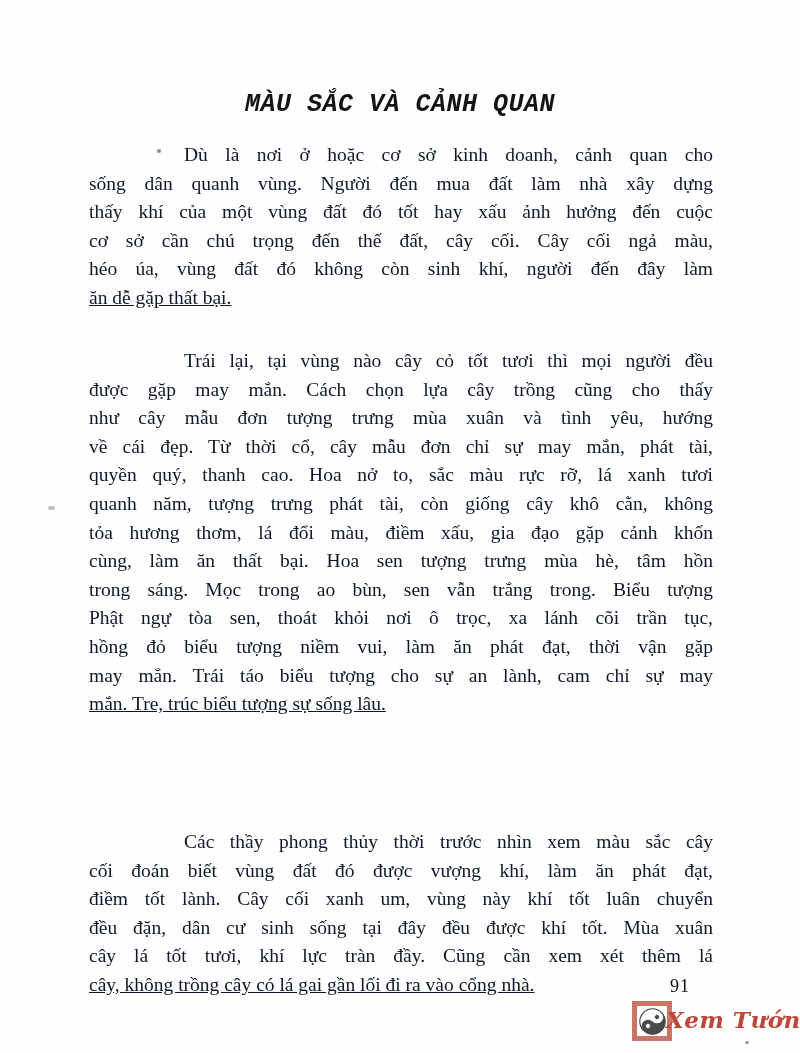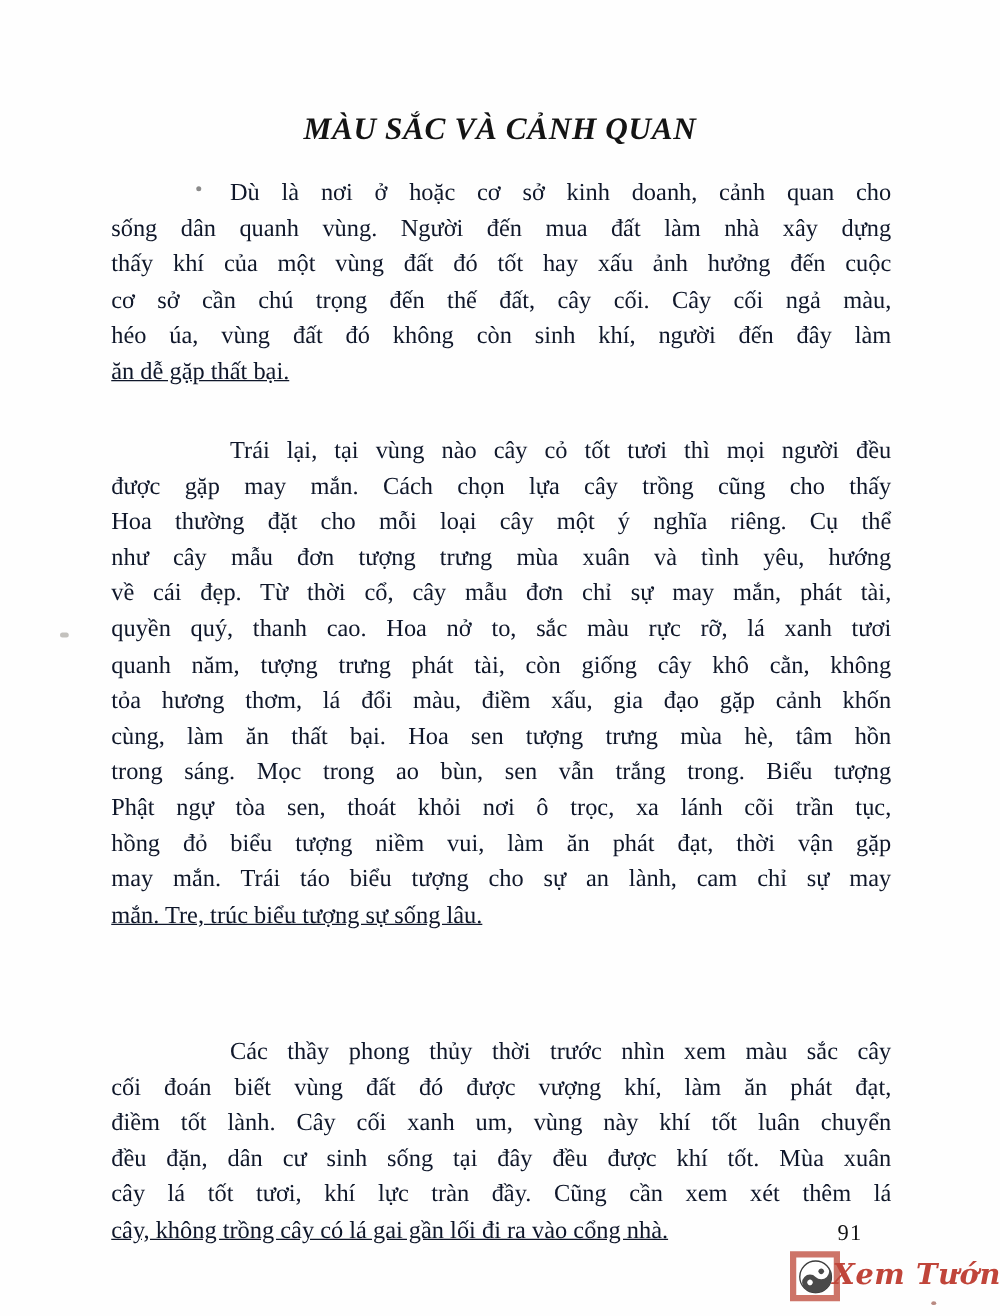--- a/index.html
+++ b/index.html
@@ -20,20 +20,21 @@
     position: absolute;
     top: 90px;
     left: 0;
     width: 800px;
     text-align: center;
     font-size: 25px;
     font-weight: bold;
     font-style: italic;
     letter-spacing: 0.5px;
     color: #141414;
+    font-family: Liberation Mono, monospace;
   }
   
   .para {
     position: absolute;
     left: 89px;
     width: 624px;
   }
   .para-0 { top: 141px; }
   .para-1 { top: 347px; }
   .para-2 { top: 783px; margin-top: 45px; }
@@ -124,21 +125,20 @@
         <div class="line first">Dù là nơi ở hoặc cơ sở kinh doanh, cảnh quan cho</div>
         <div class="line">sống dân quanh vùng. Người đến mua đất làm nhà xây dựng</div>
         <div class="line">thấy khí của một vùng đất đó tốt hay xấu ảnh hưởng đến cuộc</div>
         <div class="line">cơ sở cần chú trọng đến thế đất, cây cối. Cây cối ngả màu,</div>
         <div class="line">héo úa, vùng đất đó không còn sinh khí, người đến đây làm</div>
         <div class="line last">ăn dễ gặp thất bại.</div>
       </div>
       <div class="para para-1">
         <div class="line first">Trái lại, tại vùng nào cây cỏ tốt tươi thì mọi người đều</div>
         <div class="line">được gặp may mắn. Cách chọn lựa cây trồng cũng cho thấy</div>
-        <div class="line">Hoa thường đặt cho mỗi loại cây một ý nghĩa riêng. Cụ thể</div>
         <div class="line">như cây mẫu đơn tượng trưng mùa xuân và tình yêu, hướng</div>
         <div class="line">về cái đẹp. Từ thời cổ, cây mẫu đơn chỉ sự may mắn, phát tài,</div>
         <div class="line">quyền quý, thanh cao. Hoa nở to, sắc màu rực rỡ, lá xanh tươi</div>
         <div class="line">quanh năm, tượng trưng phát tài, còn giống cây khô cằn, không</div>
         <div class="line">tỏa hương thơm, lá đổi màu, điềm xấu, gia đạo gặp cảnh khốn</div>
         <div class="line">cùng, làm ăn thất bại. Hoa sen tượng trưng mùa hè, tâm hồn</div>
         <div class="line">trong sáng. Mọc trong ao bùn, sen vẫn trắng trong. Biểu tượng</div>
         <div class="line">Phật ngự tòa sen, thoát khỏi nơi ô trọc, xa lánh cõi trần tục,</div>
         <div class="line">hồng đỏ biểu tượng niềm vui, làm ăn phát đạt, thời vận gặp</div>
         <div class="line">may mắn. Trái táo biểu tượng cho sự an lành, cam chỉ sự may</div>

